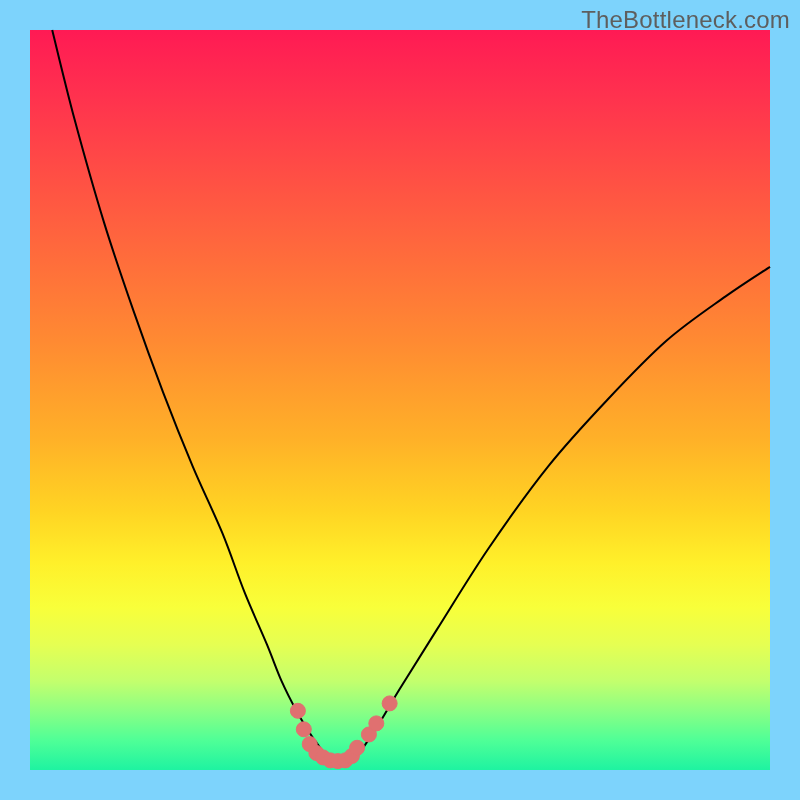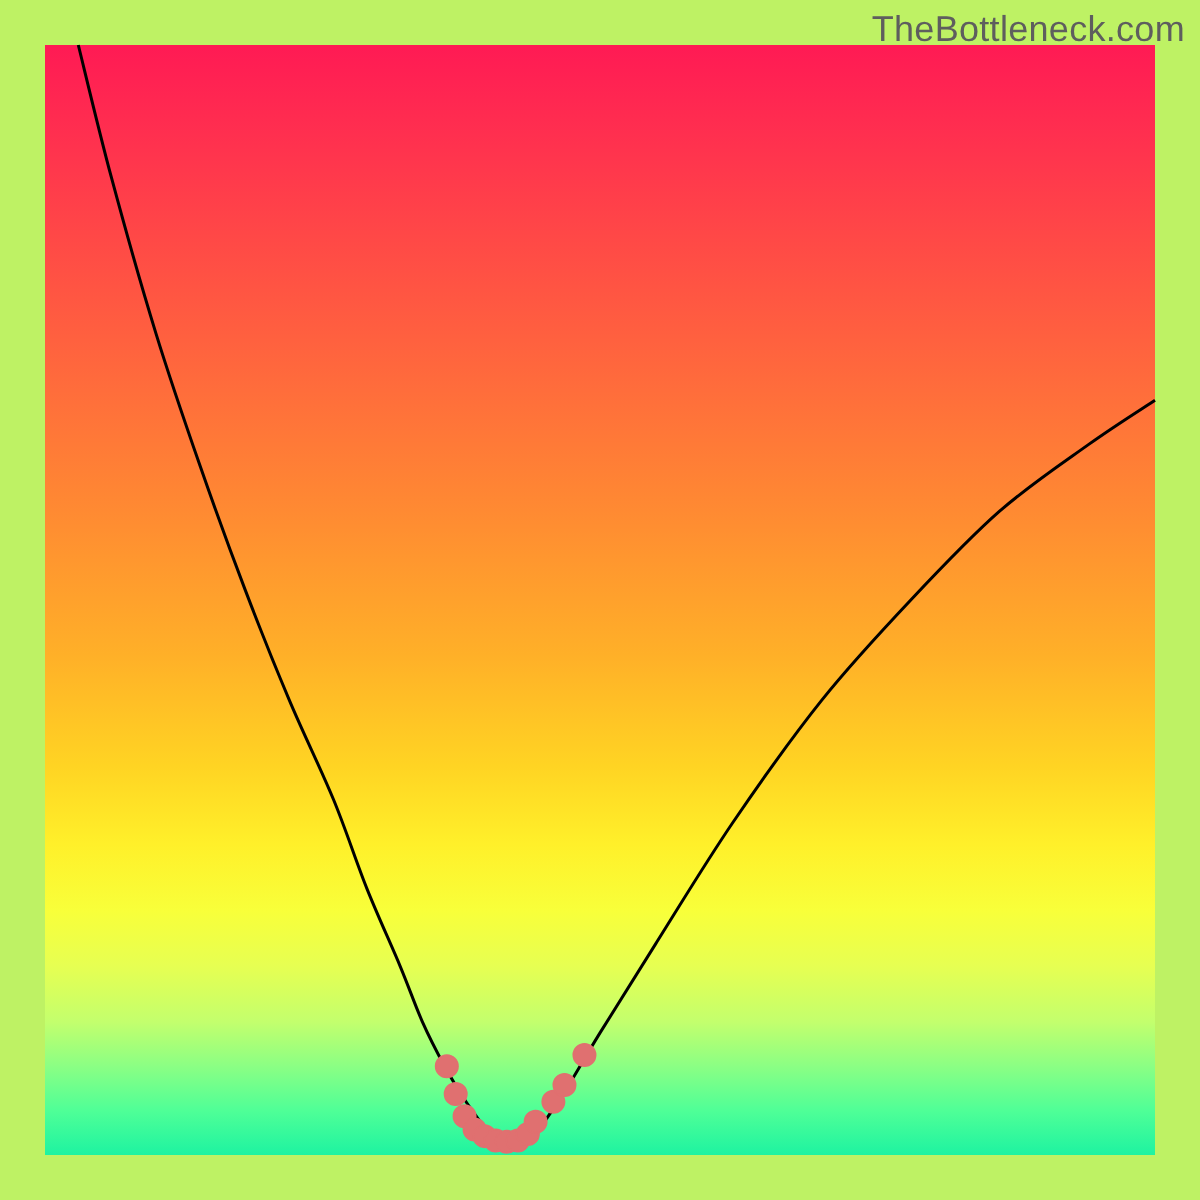--- a/index.html
+++ b/index.html
@@ -8,21 +8,21 @@
     width: 800px;
     height: 800px;
     background: #000;
     overflow: hidden;
     font-family: Arial, Helvetica, sans-serif;
   }
   .frame {
     position: absolute;
     left: 0; top: 0;
     width: 800px; height: 800px;
-    background: #bef264;
+    background: #7dd3fc;
   }
   .plot {
     position: absolute;
     left: 30px;
     top: 30px;
     width: 740px;
     height: 740px;
     background: linear-gradient(to bottom,
       #ff1a54 0%,
       #ff2f4f 8%,

